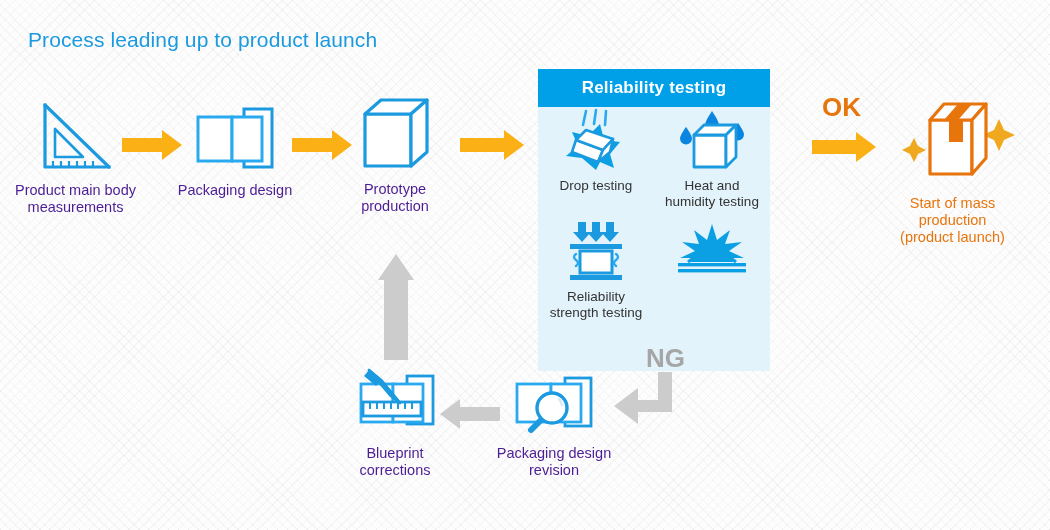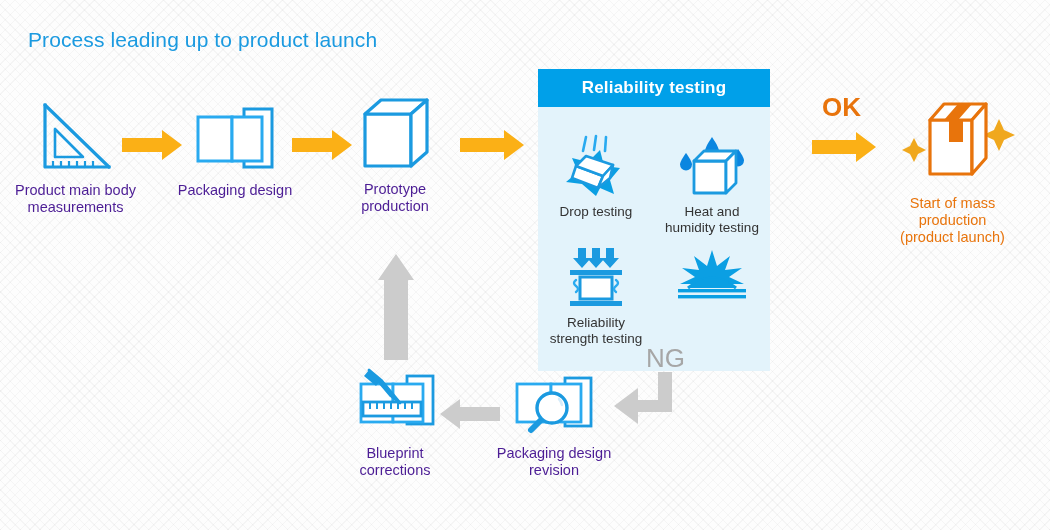--- a/index.html
+++ b/index.html
@@ -67,21 +67,21 @@
     font-weight: bold;
     display: flex;
     align-items: center;
     justify-content: center;
     letter-spacing: .2px;
   }
   #panel-grid {
     display: grid;
     grid-template-columns: 1fr 1fr;
     grid-template-rows: auto auto;
-    padding-top: 28px;
+    padding-top: 2px;
     row-gap: 10px;
   }
   .test-item { text-align: center; }
   .test-item .tcap {
     font-size: 13.5px;
     line-height: 16px;
     margin-top: 5px;
     white-space: pre-line;
     color: #333333;
   }
@@ -95,21 +95,21 @@
   
   #ok-label {
     left: 822px; top: 92px;
     font-size: 26px;
     font-weight: bold;
     color: #e8740c;
   }
   #ng-label {
     left: 646px; top: 343px;
     font-size: 26px;
-    font-weight: normal;
+    font-weight: bold;
     color: #a6a6a6;
     text-align: right;
   }
 </style>
 </head>
 <body>
 
 <div id="stage">
 
   <div id="title" class="abs">Process leading up to product launch</div>

